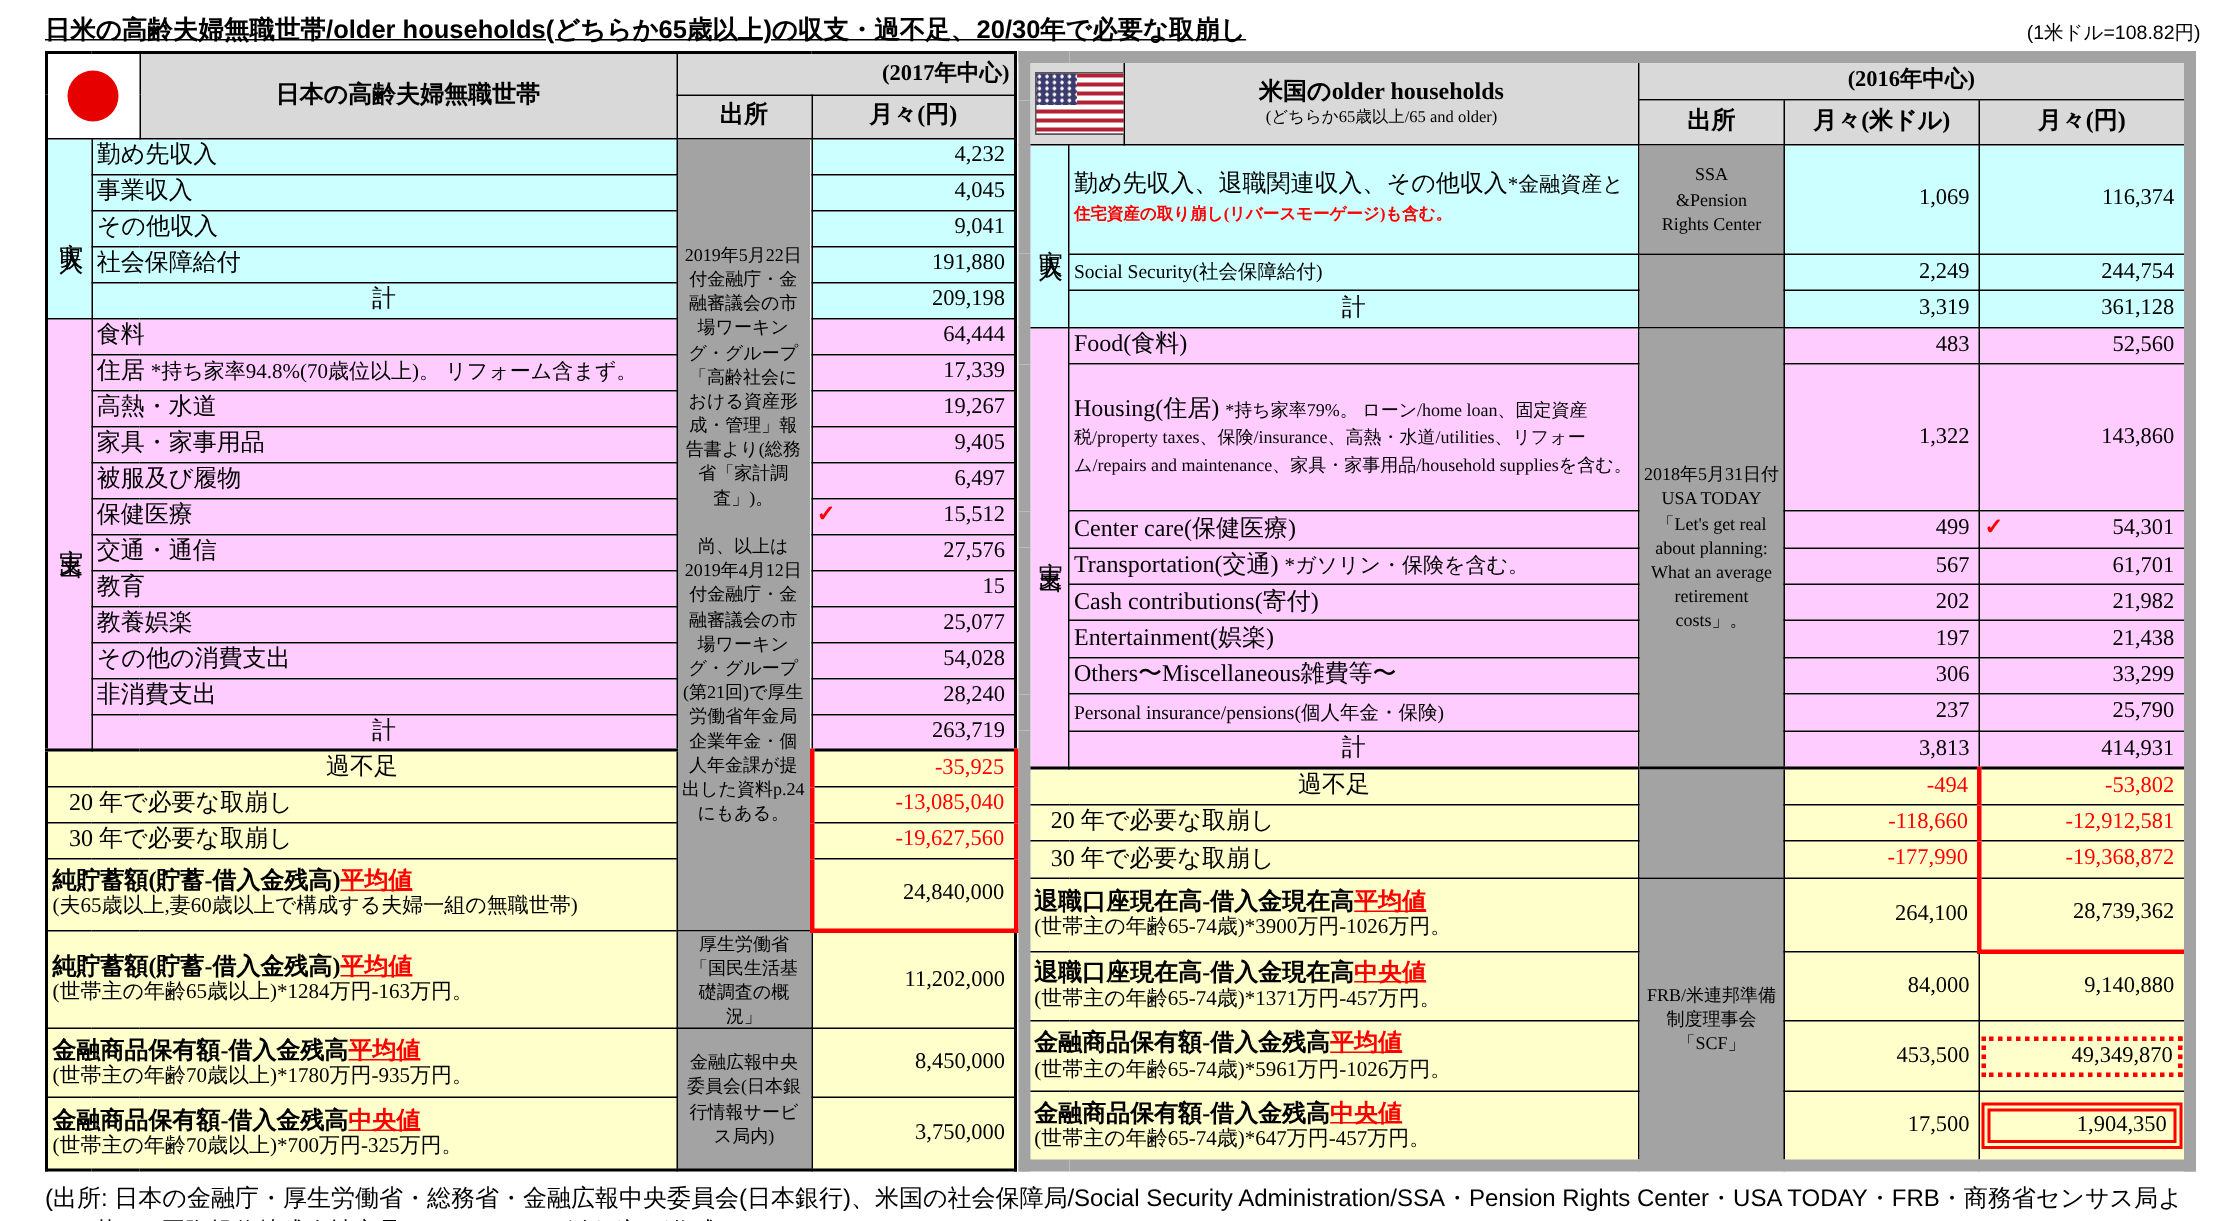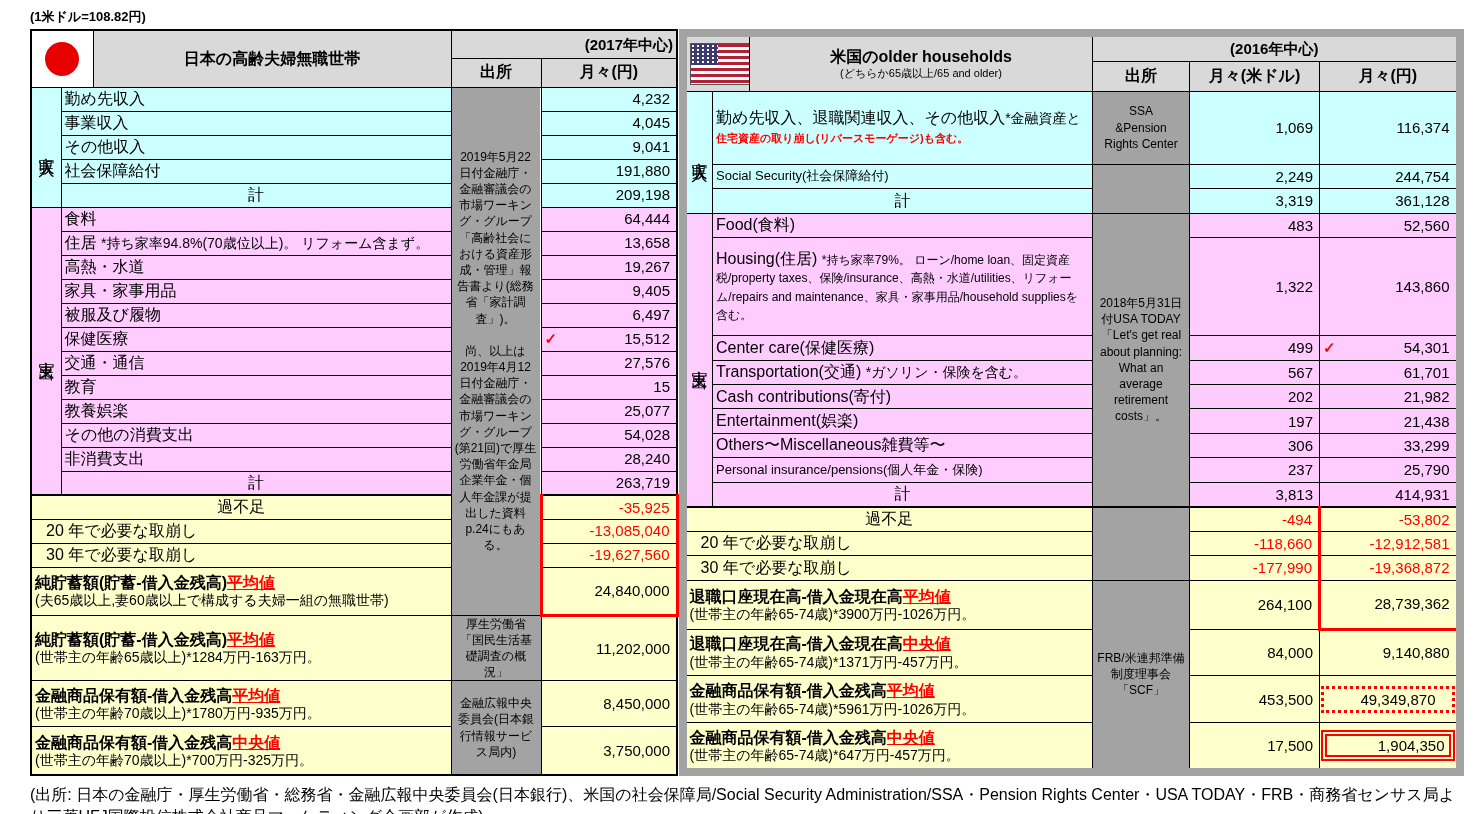--- a/index.html
+++ b/index.html
@@ -1,21 +1,21 @@
 <!DOCTYPE html>
 <html><head>
 <meta charset="utf-8">
 <style>
   html,body{margin:0;padding:0;background:#fff;color:#000;}
   body{width:1481px;height:814px;font-family:"Liberation Sans",sans-serif;overflow:hidden;}
   .titlebar{display:flex;justify-content:space-between;align-items:flex-end;padding:8px 14px 3px 30px;}
   .main-title{font-size:17px;font-weight:bold;text-decoration:underline;margin:0;}
-  .rate-note{font-size:13px;font-weight:bold;white-space:nowrap;}
+  .rate-note{font-size:13px;font-weight:normal;white-space:nowrap;}
   .tables{display:flex;margin-left:30px;}
-  table{border-collapse:collapse;table-layout:fixed;}
+  table{border-collapse:collapse;table-layout:fixed;font-family:Liberation Serif, serif;}
   td{border:1px solid #000;padding:0 3px;font-size:15px;overflow:hidden;vertical-align:middle;line-height:1.15;}
   .t-jp{width:646px;border:2px solid #000;}
   .t-us{width:777px;border:8px solid #a3a3a3;}
   .bg-g{background:#d9d9d9}.bg-c{background:#ccffff}.bg-p{background:#ffccff}.bg-y{background:#ffffcc}.bg-w{background:#fff}
   .hdr{font-size:16px;font-weight:bold;text-align:center;}
   .hdr-sub{font-size:11px;font-weight:normal;display:block;}
   .year{font-size:15px;font-weight:bold;}
   .ar{text-align:right;}
   .vcell{padding:0;}
   .vtxt{writing-mode:vertical-rl;text-orientation:upright;margin:auto;font-size:16px;letter-spacing:2px;}
@@ -29,35 +29,36 @@
   .src{font-size:12px;text-align:center;background:#a3a3a3;white-space:pre-line;line-height:1.35;}
   .blabel{font-size:16px;font-weight:bold;text-align:left;line-height:1.2;}
   .blabel .note{font-weight:normal;display:block;}
   .em{color:#f00;text-decoration:underline;}
   .indent{padding-left:14px;font-size:16px;}
   .chk{color:#f00;font-weight:bold;float:left;}
   .rb-t{border-left:3px solid #f00;border-right:3px solid #f00;border-top:3px solid #f00;}
   .rb-m{border-left:3px solid #f00;border-right:3px solid #f00;}
   .rb-b{border-left:3px solid #f00;border-right:3px solid #f00;border-bottom:3px solid #f00;}
   tr.sep td{border-top:2px solid #000;}
-  .dotted-box{border:3px dotted #f00;text-align:right;padding:2px 16px;white-space:nowrap;}
+  .dotted-box{border:3px dotted #f00;text-align:right;padding:2px 3px;white-space:nowrap;}
   .double-box{border:2px solid #f00;padding:2px;}
   .double-in{border:2px solid #f00;text-align:right;padding:1px 4px;white-space:nowrap;}
   .cell-pad0{padding:1px;}
   .jp-circle{width:34px;height:34px;border-radius:50%;background:#e60000;margin:4px auto;}
   .us-flag{width:60px;height:40px;margin:2px auto;position:relative;border:1px solid #555;
     background:repeating-linear-gradient(180deg,#b22234 0 3px,#fff 3px 6px);}
   .us-canton{position:absolute;top:0;left:0;width:27px;height:21px;background:#3c3b6e;
     background-image:radial-gradient(circle at 2px 2px,#fff 1px,transparent 1.3px);background-size:5px 4px;}
   .footer{margin:8px 14px 0 30px;font-size:16px;line-height:1.4;}
 </style>
 </head>
 <body>
 
 <div class="titlebar">
+  <div class="main-title">日米の高齢夫婦無職世帯/older households(どちらか65歳以上)の収支・過不足、20/30年で必要な取崩し</div>
   <div class="rate-note">(1米ドル=108.82円)</div>
 </div>
 
 <div class="tables">
 
 <table class="t-jp">
   <colgroup>
         <col style="width:30px">
         <col style="width:32px">
         <col style="width:358px">
@@ -110,21 +111,21 @@
             <div class="vtxt">実支出</div>
           </td>
     <td class="bg-p lbl" colspan="2">食料</td>
     <td class="bg-p val">64,444</td>
   </tr>
   <tr style="height:24px">
     <td class="bg-p lbl" colspan="2">
       <span>住居</span>
       <span class="note">*持ち家率94.8%(70歳位以上)。 リフォーム含まず。</span>
     </td>
-    <td class="bg-p val">13,658</td>
+    <td class="bg-p val">17,339</td>
   </tr>
   <tr style="height:24px">
     <td class="bg-p lbl" colspan="2">高熱・水道</td>
     <td class="bg-p val">19,267</td>
   </tr>
   <tr style="height:24px">
     <td class="bg-p lbl" colspan="2">家具・家事用品</td>
     <td class="bg-p val">9,405</td>
   </tr>
   <tr style="height:24px">

